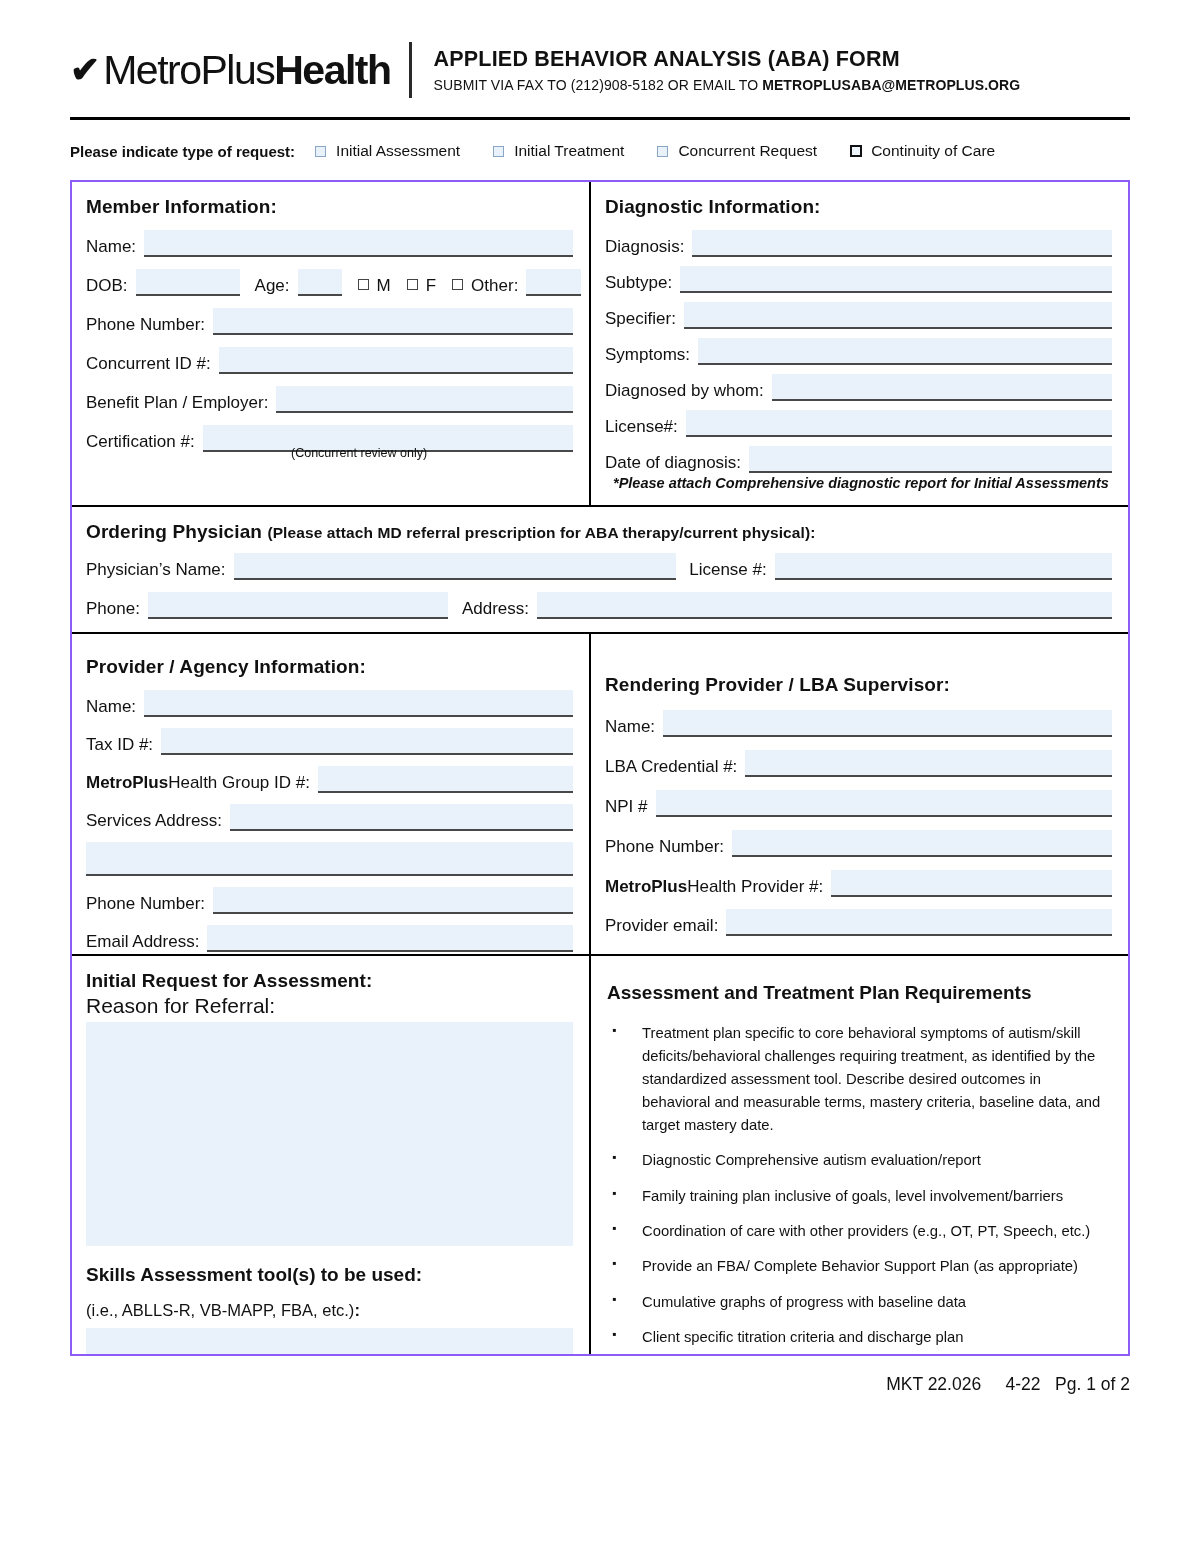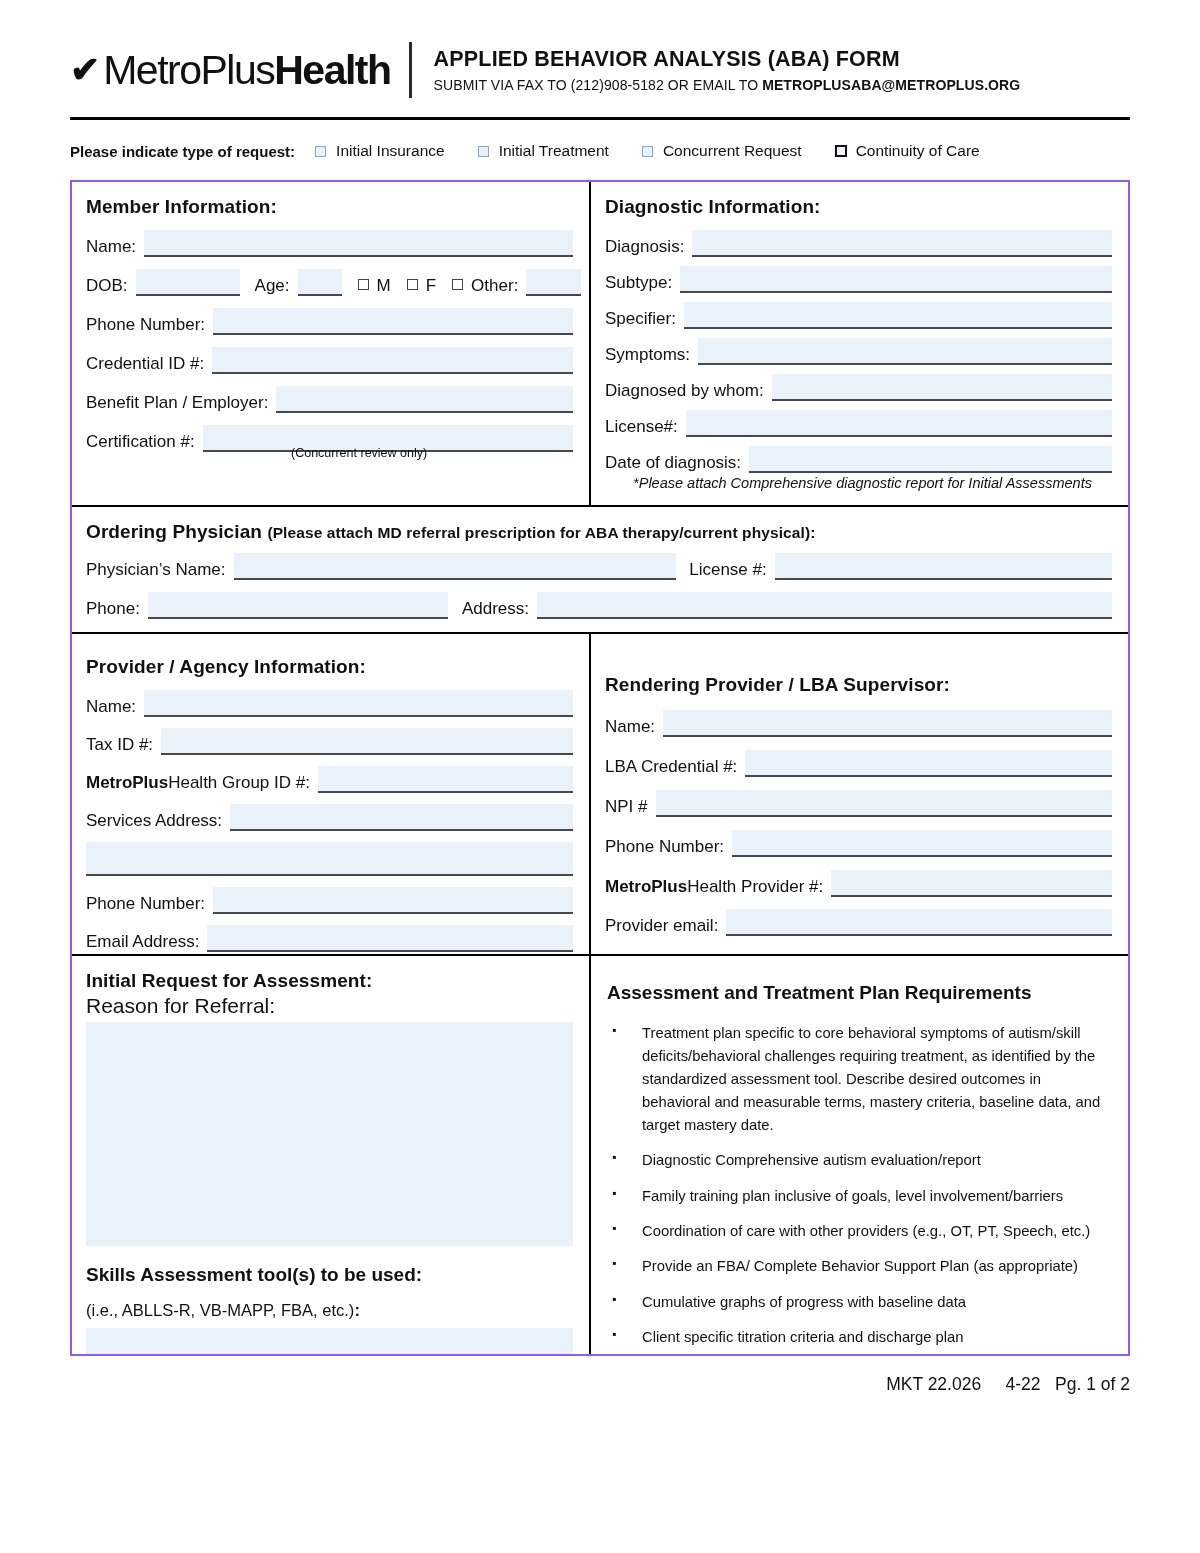--- a/index.html
+++ b/index.html
@@ -54,21 +54,21 @@
   .frow { display: flex; align-items: flex-end; margin-bottom: 12px; font-size: 17px; }
   .frow label { white-space: nowrap; margin-right: 8px; line-height: 1.15; }
   .fld {
     background: #e9f1fb;
     border: none; border-bottom: 2px solid #484848;
     height: 27px; flex: 1 1 auto; min-width: 0;
     font-family: inherit; font-size: 16px; padding: 0 4px; outline: none;
   }
   .fld.fixed { flex: 0 0 auto; }
   .note-center { font-size: 12.5px; margin: -8px 0 0 205px; }
-  .diag-note { font-size: 14.5px; font-weight: 400; font-style: italic; margin-top: -2px; padding-left: 8px; text-align: center; }
+  .diag-note { font-size: 14.5px; font-weight: 700; font-style: italic; margin-top: -2px; padding-left: 8px; }
 
   .mlabel b { font-weight: 700; }
 
   
   .bigbox {
     display: block; width: 100%; height: 224px;
     background: #e9f1fb; border: none; resize: none;
     font-family: inherit; font-size: 16px; padding: 6px; outline: none;
     margin-top: 4px;
   }
@@ -103,21 +103,21 @@
       <div class="hdr-sub"><span>SUBMIT VIA FAX TO (212)908-5182 OR EMAIL TO </span><b>METROPLUSABA@METROPLUS.ORG</b></div>
     </div>
   </div>
   <hr class="top-rule">
 
 
   <div class="req-row">
     <span class="req-label"><b>Please indicate type of request</b><span>:</span></span>
     <span class="req-opt">
       <span class="cb"></span>
-      <span>Initial Insurance</span>
+      <span>Initial Assessment</span>
     </span>
     <span class="req-opt">
       <span class="cb"></span>
       <span>Initial Treatment</span>
     </span>
     <span class="req-opt">
       <span class="cb"></span>
       <span>Concurrent Request</span>
     </span>
     <span class="req-opt" style="margin-right:0">
@@ -146,21 +146,21 @@
           <label>F</label>
           <span class="cb plain" style="margin:0 8px 6px 8px"></span>
           <label>Other:</label>
           <input class="fld fixed" style="width: 55px;" type="text" value="">
         </div>
         <div class="frow">
           <label>Phone Number:</label>
           <input class="fld" type="text" value="" style="">
         </div>
         <div class="frow">
-          <label>Credential ID #:</label>
+          <label>Concurrent ID #:</label>
           <input class="fld" type="text" value="" style="">
         </div>
         <div class="frow">
           <label>Benefit Plan / Employer:</label>
           <input class="fld" type="text" value="" style="">
         </div>
         <div class="frow" style="margin-bottom:2px">
           <label>Certification #:</label>
           <input class="fld" type="text" value="" style="">
         </div>

